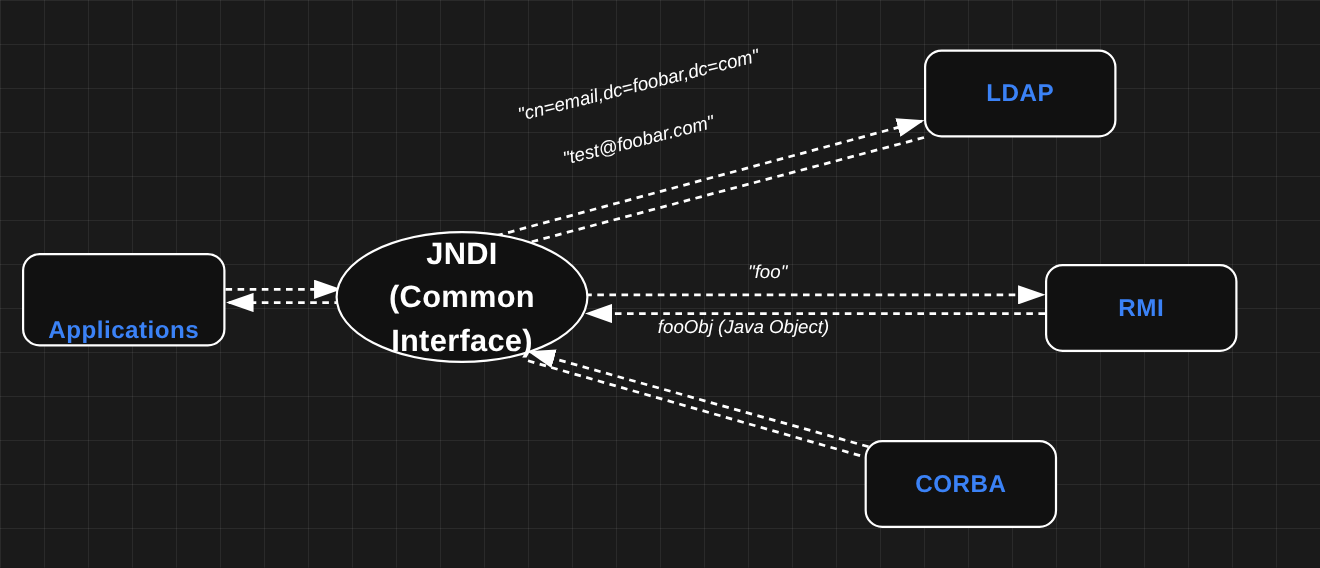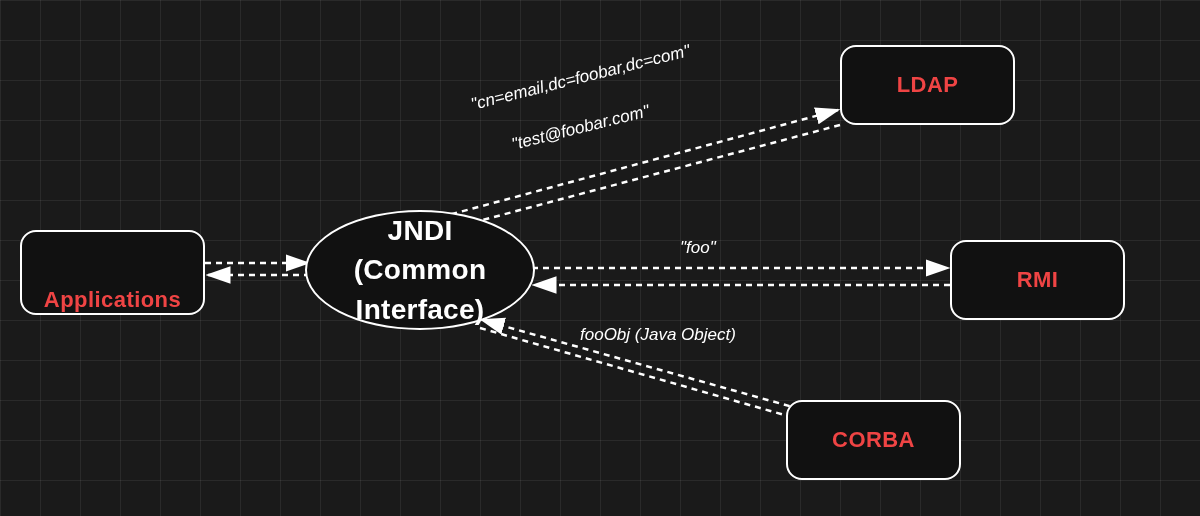--- a/index.html
+++ b/index.html
@@ -23,21 +23,21 @@
     }
     
     .box-rect {
       position: absolute;
       border: 2.5px solid #fff;
       border-radius: 16px;
       background: #111;
       display: flex;
       align-items: center;
       justify-content: center;
-      color: #ef4444;
+      color: #3b82f6;
       font-size: 22px;
       font-weight: 600;
       letter-spacing: 0.02em;
     }
     .box-ellipse {
       position: absolute;
       border: 2.5px solid #fff;
       border-radius: 50%;
       background: #111;
       display: flex;
@@ -125,17 +125,17 @@
   </div>
 
   <div class="arrow-label" style="left: 510px; top: 118px; transform: rotate(-14deg);">
     <span>"test@foobar.com"</span>
   </div>
 
   <div class="arrow-label" style="left: 680px; top: 238px;">
     <span>"foo"</span>
   </div>
 
-  <div class="arrow-label" style="left: 580px; top: 288px; margin-top: 37px;">
+  <div class="arrow-label" style="left: 598px; top: 288px;">
     <span>fooObj (Java Object)</span>
   </div>
 
 </div>
 
 </body></html>

